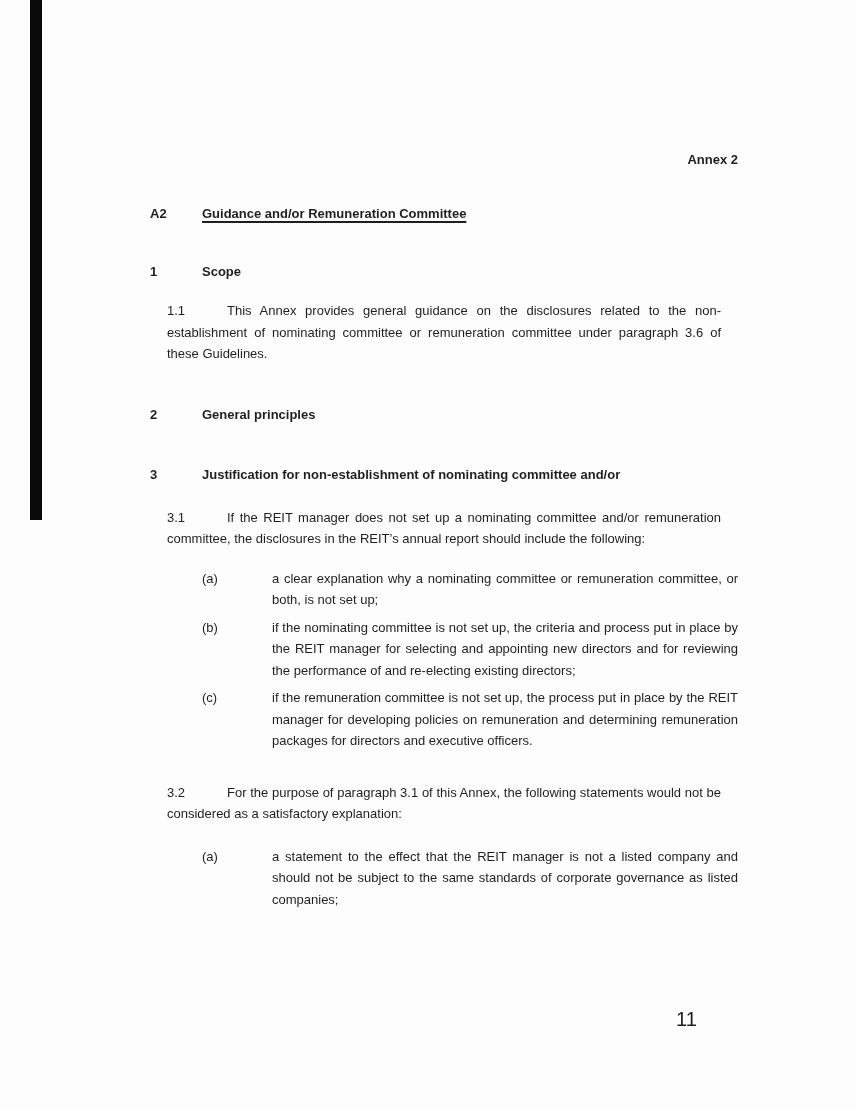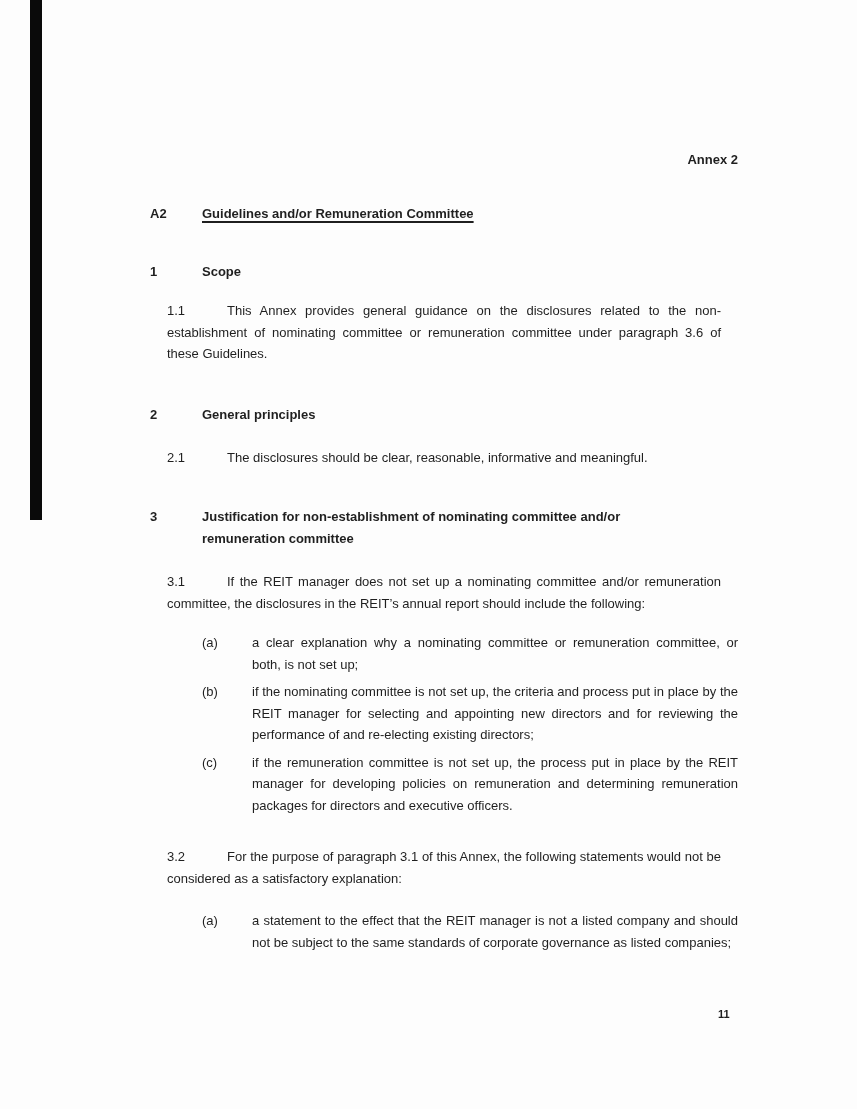--- a/index.html
+++ b/index.html
@@ -72,45 +72,44 @@
   }
   .para .pnum { display: inline-block; width: 60px; }
   .mt-p11 { margin-top: 17px; }
   .mt-p21 { margin-top: 21px; }
   .mt-p31 { margin-top: 21px; }
   .mt-p32 { margin-top: 30px; }
   .list { margin-top: 18px; }
   .item { display: flex; margin-left: 52px; }
   .item + .item { margin-top: 6px; }
   .item .marker { width: 50px; flex: none; }
-  .item .itext { width: 486px; text-align: justify; }
+  .item .itext { width: 486px; text-align: justify; margin-left: 20px; }
   .mt-list2 { margin-top: 21px; }
   .page-number {
     position: absolute;
-    left: 718px;
+    left: 676px;
     top: 1008px;
-    font-size: 11px;
-    font-weight: bold;
+    font-size: 20px;
   }
 </style>
 </head>
 <body>
 
 <div class="canvas">
 
   <div class="scan-bar"></div>
 
   <div class="content">
 
     <div class="annex">Annex 2</div>
 
     <div class="doc-title">
       <span class="num">A2</span>
       <span class="title-lines">
-        <span class="title-line2">Guidelines and/or Remuneration Committee</span>
+        <span class="title-line2">Guidance and/or Remuneration Committee</span>
       </span>
     </div>
 
     <div class="sec-head mt-sec1">
       <span class="num">1</span>
       <span class="sec-title">
         <span>Scope</span>
       </span>
     </div>
 
@@ -118,29 +117,25 @@
       <span class="pnum">1.1</span><span>This Annex provides general guidance on the disclosures related to the non-establishment of nominating committee or remuneration committee under paragraph 3.6 of these Guidelines.</span>
     </p>
 
     <div class="sec-head mt-sec2">
       <span class="num">2</span>
       <span class="sec-title">
         <span>General principles</span>
       </span>
     </div>
 
-    <p class="para mt-p21">
-      <span class="pnum">2.1</span><span>The disclosures should be clear, reasonable, informative and meaningful.</span>
-    </p>
 
     <div class="sec-head mt-sec3">
       <span class="num">3</span>
       <span class="sec-title">
         <span>Justification for non-establishment of nominating committee and/or</span>
-        <span>remuneration committee</span>
       </span>
     </div>
 
     <p class="para mt-p31">
       <span class="pnum">3.1</span><span>If the REIT manager does not set up a nominating committee and/or remuneration committee, the disclosures in the REIT’s annual report should include the following:</span>
     </p>
 
     <div class="list">
       <div class="item">
         <span class="marker">(a)</span>

